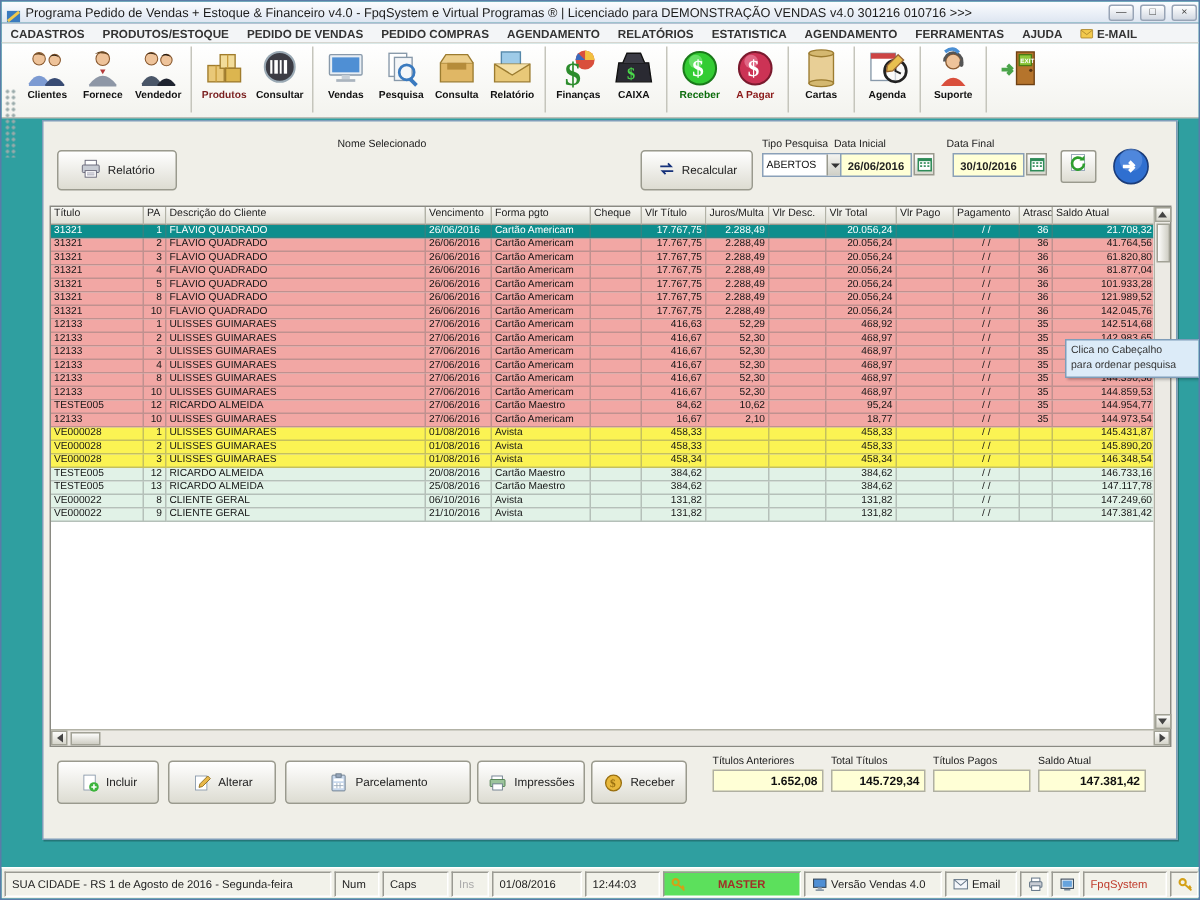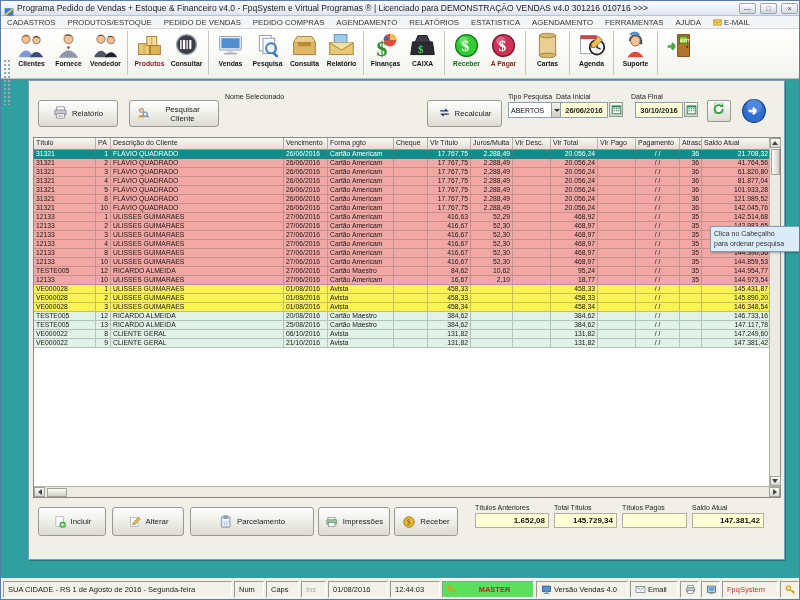--- a/index.html
+++ b/index.html
@@ -11,21 +11,21 @@
   .titlebar{position:absolute;left:0;top:0;width:800px;height:15px;
     background:linear-gradient(#fcfdff,#dde5f1);border-bottom:1px solid #b6c2d4;
     display:flex;align-items:center;padding:0 3px;gap:3px;}
   .titlebar .ttl{font-size:8.5px;color:#1c1c1c;white-space:nowrap;overflow:hidden;flex:1;}
   .winbtn{width:17px;height:11px;font-size:7px;line-height:9px;text-align:center;color:#444;
     background:linear-gradient(#ffffff,#d2d8e2);border:1px solid #98a4b6;border-radius:2px;margin-left:1px;}
 
   
   .menubar{position:absolute;left:0;top:15px;width:800px;height:13px;background:#f3f5f7;
     border-bottom:1px solid #d6d6d0;display:flex;align-items:center;font-size:7.8px;color:#333;}
-  .menu-item{padding:0 6px;white-space:nowrap;display:flex;align-items:flex-start;gap:2px;}
+  .menu-item{padding:0 6px;white-space:nowrap;display:flex;align-items:flex-start;gap:2px;font-weight:bold;}
   .menu-item svg{width:9px;height:9px;}
 
   
   .toolbar{position:absolute;left:0;top:28px;width:800px;height:50px;
     background:linear-gradient(#ffffff,#f3f3ee);border-bottom:1px solid #bfbfb7;
     display:flex;align-items:flex-start;padding-left:12px;}
   .grip{position:absolute;left:2px;top:30px;width:8px;height:46px;
     background-image:radial-gradient(circle,#9aa 1px,transparent 1.2px);background-size:4px 4px;}
   .tb-btn{width:37px;height:48px;display:flex;flex-direction:column;align-items:center;padding-top:2px;cursor:default;}
   .tb-btn svg{width:29px;height:29px;}
@@ -385,29 +385,20 @@
 
     
     <button class="btn" style="left:9px;top:19px;width:80px;height:27px">
       <span><svg viewBox="0 0 24 24" width="15" height="15">
             <rect x="6" y="3" width="12" height="6" fill="#fff" stroke="#667"></rect>
             <rect x="3" y="8" width="18" height="8" rx="1" fill="#c8ccd4" stroke="#667"></rect>
             <rect x="6" y="14" width="12" height="7" fill="#fff" stroke="#667"></rect>
             <path d="M8 16.5h8M8 18.5h8" stroke="#99a"></path>
           </svg></span>
       <span>Relatório</span>
-    </button>
-    <button class="btn" style="left:100px;top:19px;width:90px;height:27px">
-      <span><svg viewBox="0 0 24 24" width="13" height="13">
-            <circle cx="10" cy="8" r="4" fill="#eec39a" stroke="#8a5a30"></circle>
-            <path d="M3 21q7-9 14 0z" fill="#c8a04a"></path>
-            <circle cx="17" cy="15" r="4" fill="none" stroke="#3a7abf" stroke-width="1.8"></circle>
-            <path d="M20 18l3 3" stroke="#3a7abf" stroke-width="2"></path>
-          </svg></span>
-      <span>Pesquisar Cliente</span>
     </button>
 
     <span class="flabel" style="left:196px;top:12px">Nome Selecionado</span>
 
     <button class="btn" style="left:398px;top:19px;width:75px;height:27px">
       <span><svg viewBox="0 0 24 24" width="13" height="13">
             <path d="M4 9h13l-3.5-3.5" stroke="#15317a" stroke-width="2.2" fill="none"></path>
             <path d="M20 15H7l3.5 3.5" stroke="#15317a" stroke-width="2.2" fill="none"></path>
           </svg></span>
       <span>Recalcular</span>
@@ -924,21 +915,21 @@
     <span id="summary"><span class="sum-label" style="left: 446px;">Títulos Anteriores</span><span class="sum-field" style="left: 446px; width: 74px;">1.652,08</span><span class="sum-label" style="left: 525px;">Total Títulos</span><span class="sum-field" style="left: 525px; width: 63px;">145.729,34</span><span class="sum-label" style="left: 593px;">Títulos Pagos</span><span class="sum-field" style="left: 593px; width: 65px;"></span><span class="sum-label" style="left: 663px;">Saldo Atual</span><span class="sum-field" style="left: 663px; width: 72px;">147.381,42</span></span>
   </div>
 
   <div class="statusbar" id="statusbar">
       <span class="sseg" style="flex: 1 1 0%;">
         <span>SUA CIDADE - RS  1 de Agosto de 2016 - Segunda-feira</span>
       </span>
       <span class="sseg" style="width: 30px;">
         <span>Num</span>
       </span>
-      <span class="sseg" style="width: 33px;">
+      <span class="sseg" style="width: 44px;">
         <span>Caps</span>
       </span>
       <span class="sseg disabled" style="width: 25px;">
         <span>Ins</span>
       </span>
       <span class="sseg" style="width: 60px;">
         <span>01/08/2016</span>
       </span>
       <span class="sseg" style="width: 50px;">
         <span>12:44:03</span>

